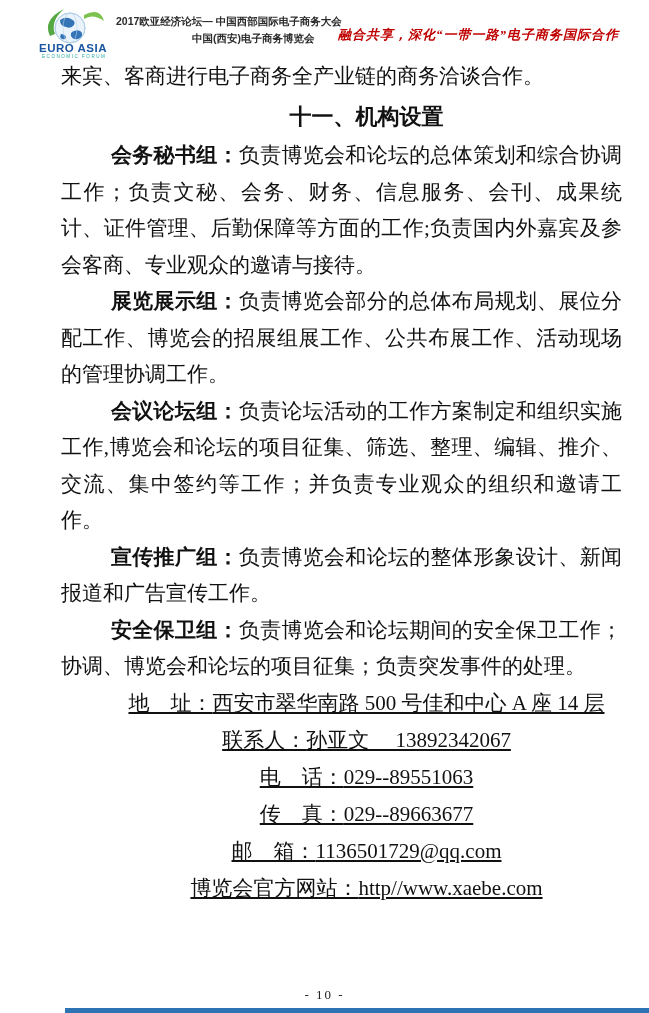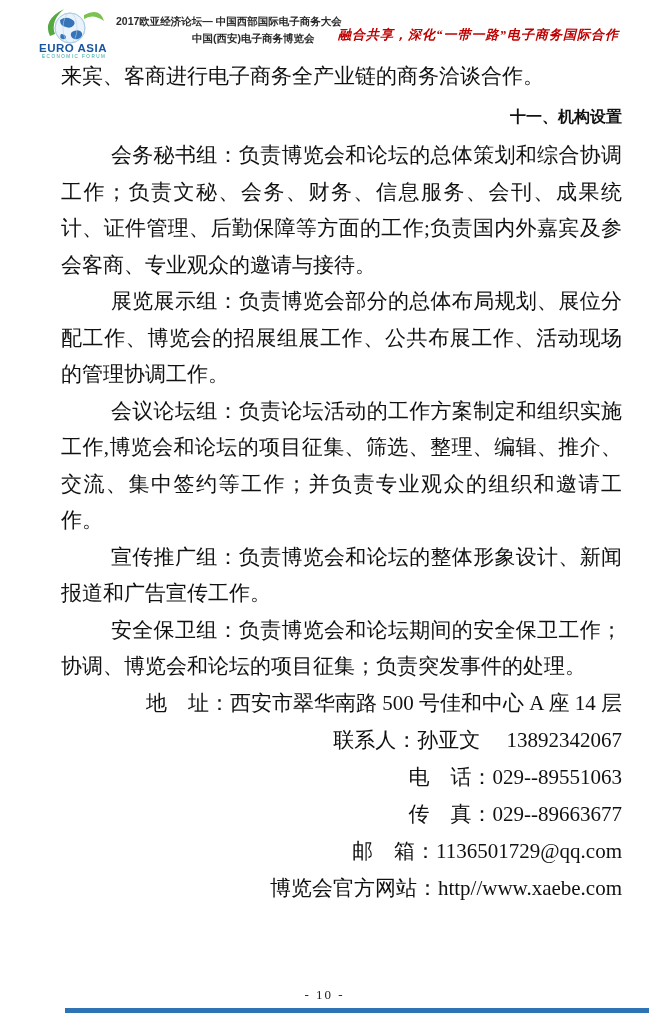--- a/index.html
+++ b/index.html
@@ -33,28 +33,29 @@
   }
 
   
   .content{
     position:absolute;top:58px;left:61px;width:561px;
     font-size:21px;line-height:36.5px;
     text-align:justify;
   }
   .content p{margin:0;padding:0;}
   .para{text-indent:50px;}
-  .lead{font-weight:normal;margin-top:16px;}
+  .lead{font-weight:bold;margin-top:16px;}
   h2.sec{
-    font-size:16px;line-height:36.5px;margin:4px 0 2px 0;
-    text-indent:50px;font-weight:bold;text-align:right;
+    font-size:22px;line-height:36.5px;margin:4px 0 2px 0;
+    text-indent:50px;font-weight:bold;text-align:center;
   }
   .contact{
-    text-indent:50px;line-height:37px;text-align:right;
+    text-indent:50px;line-height:37px;text-align:center;
     white-space:nowrap;
+    text-decoration:underline;
   }
 
   
   .pageno{
     position:absolute;bottom:10px;left:0;width:100%;
     text-align:center;font-size:13px;color:#222;
     letter-spacing:2px;
     font-family:"Liberation Serif","DejaVu Serif",serif;
   }
   .bottom-bar{

